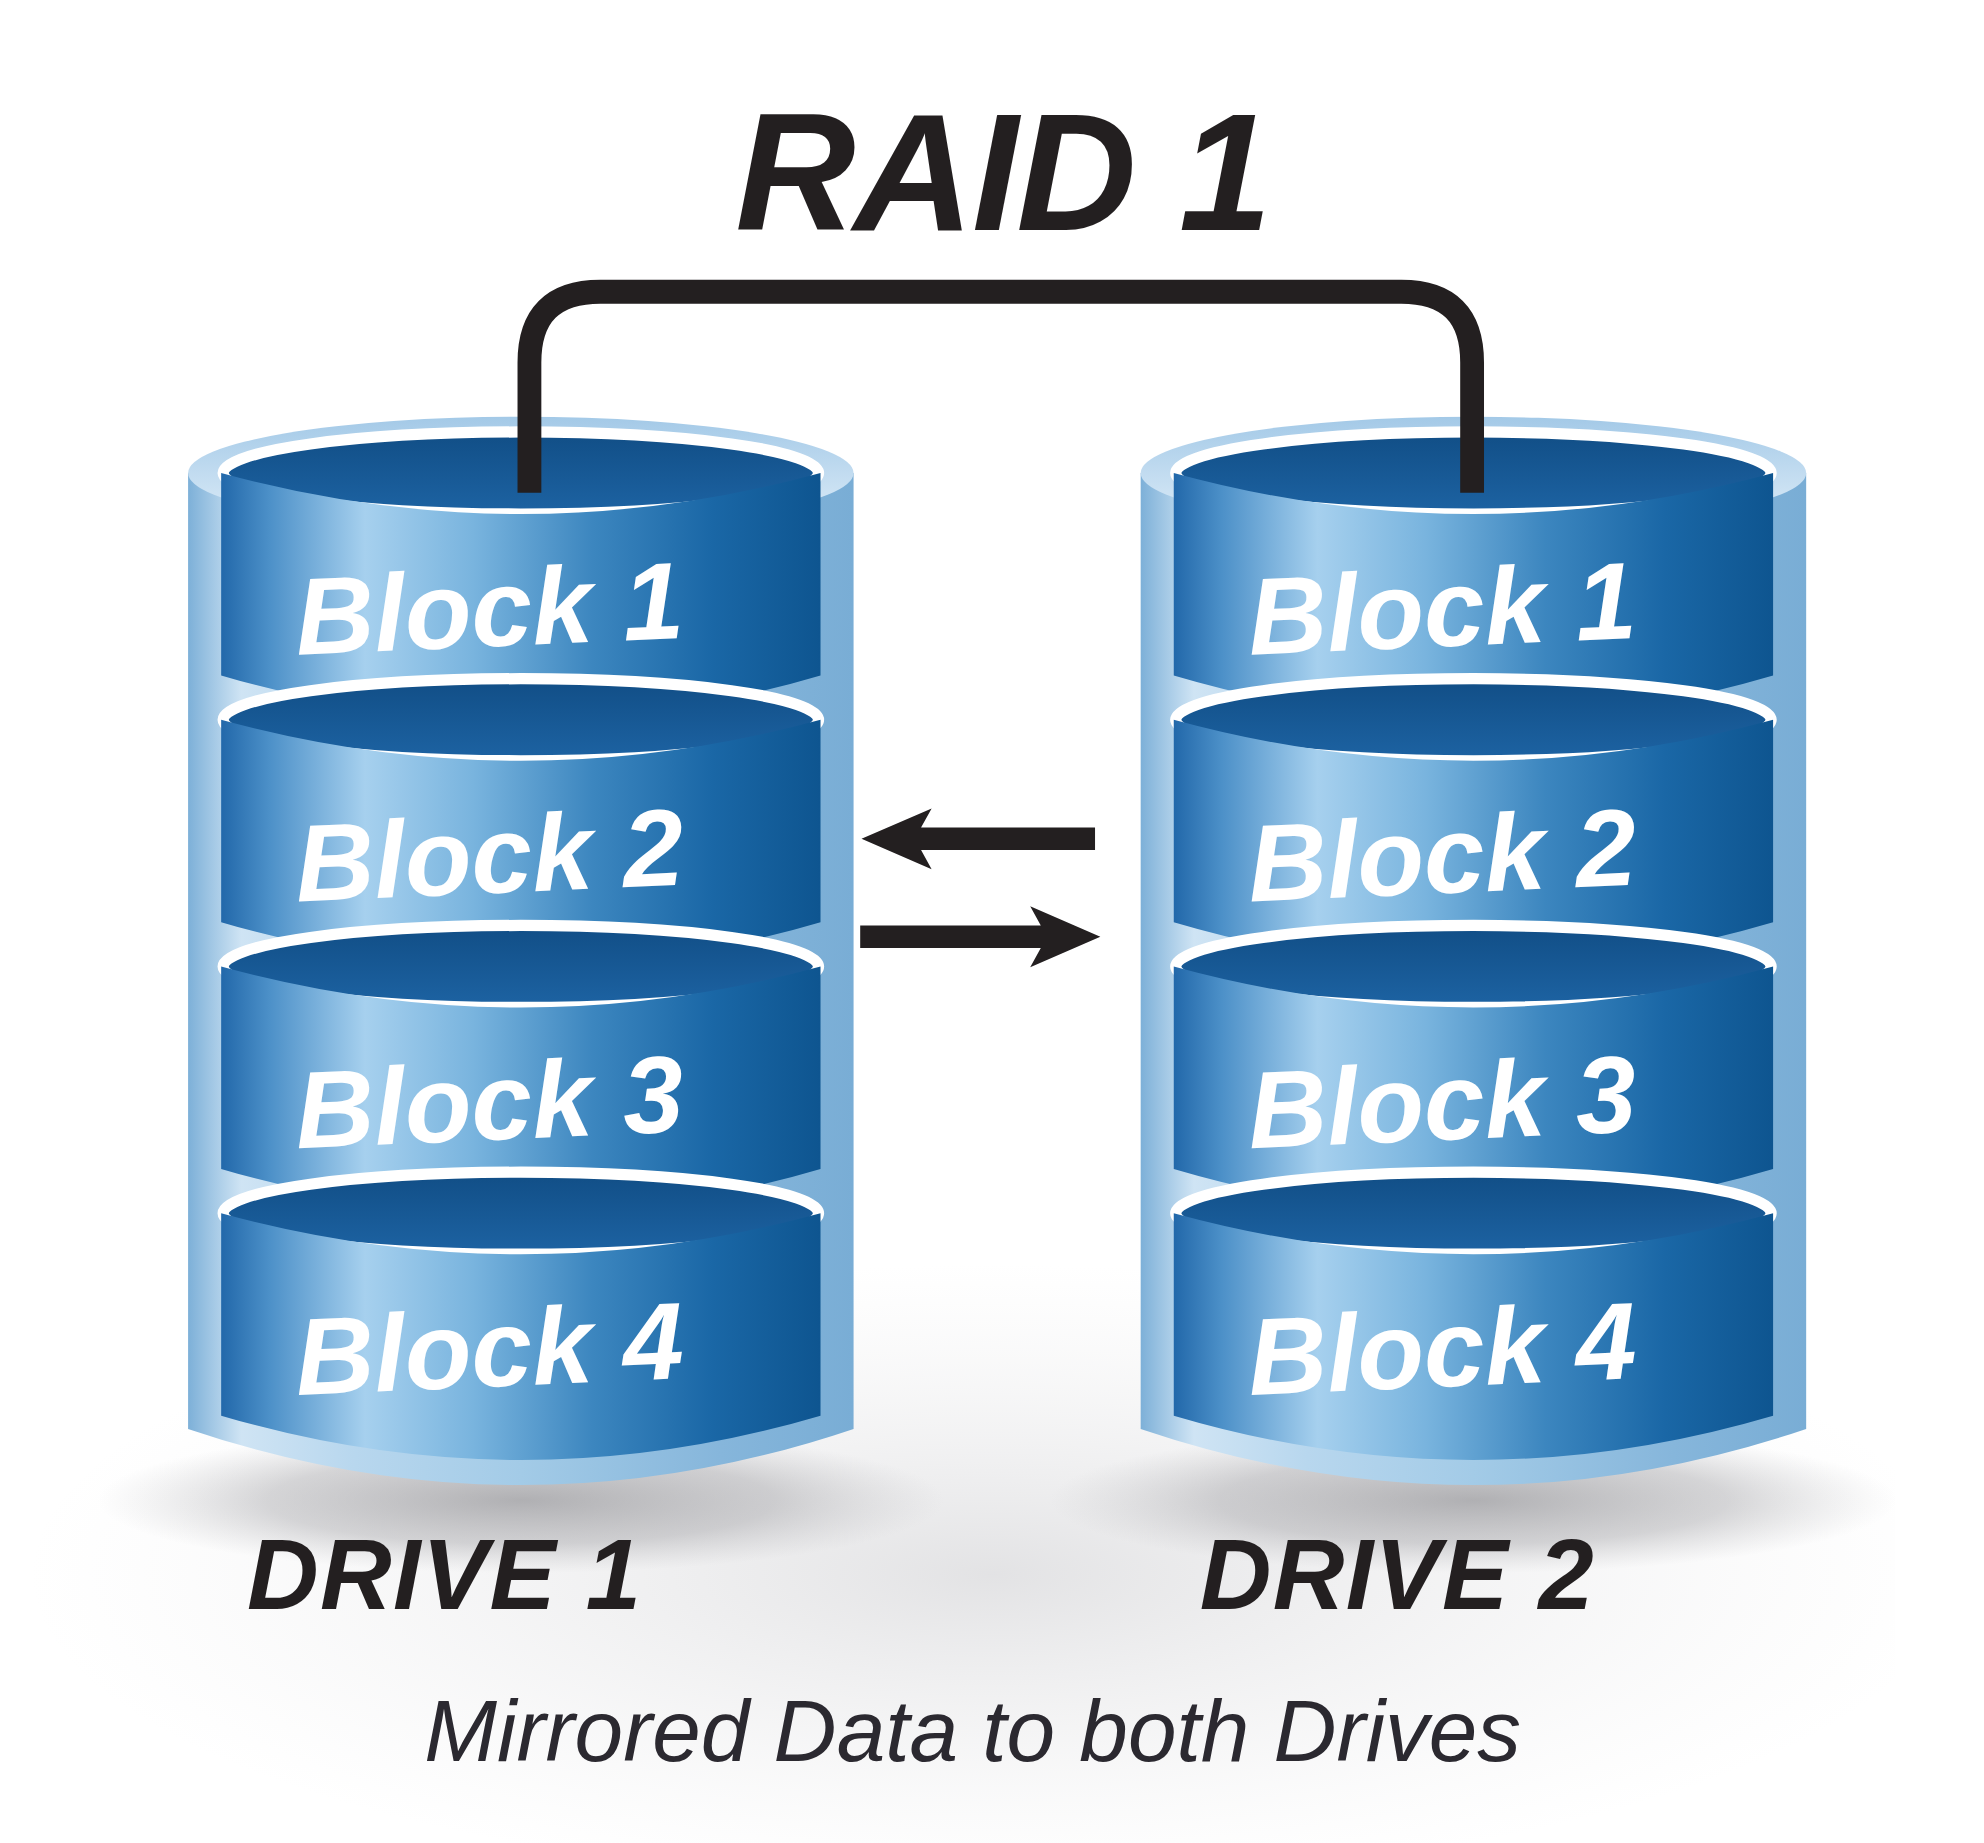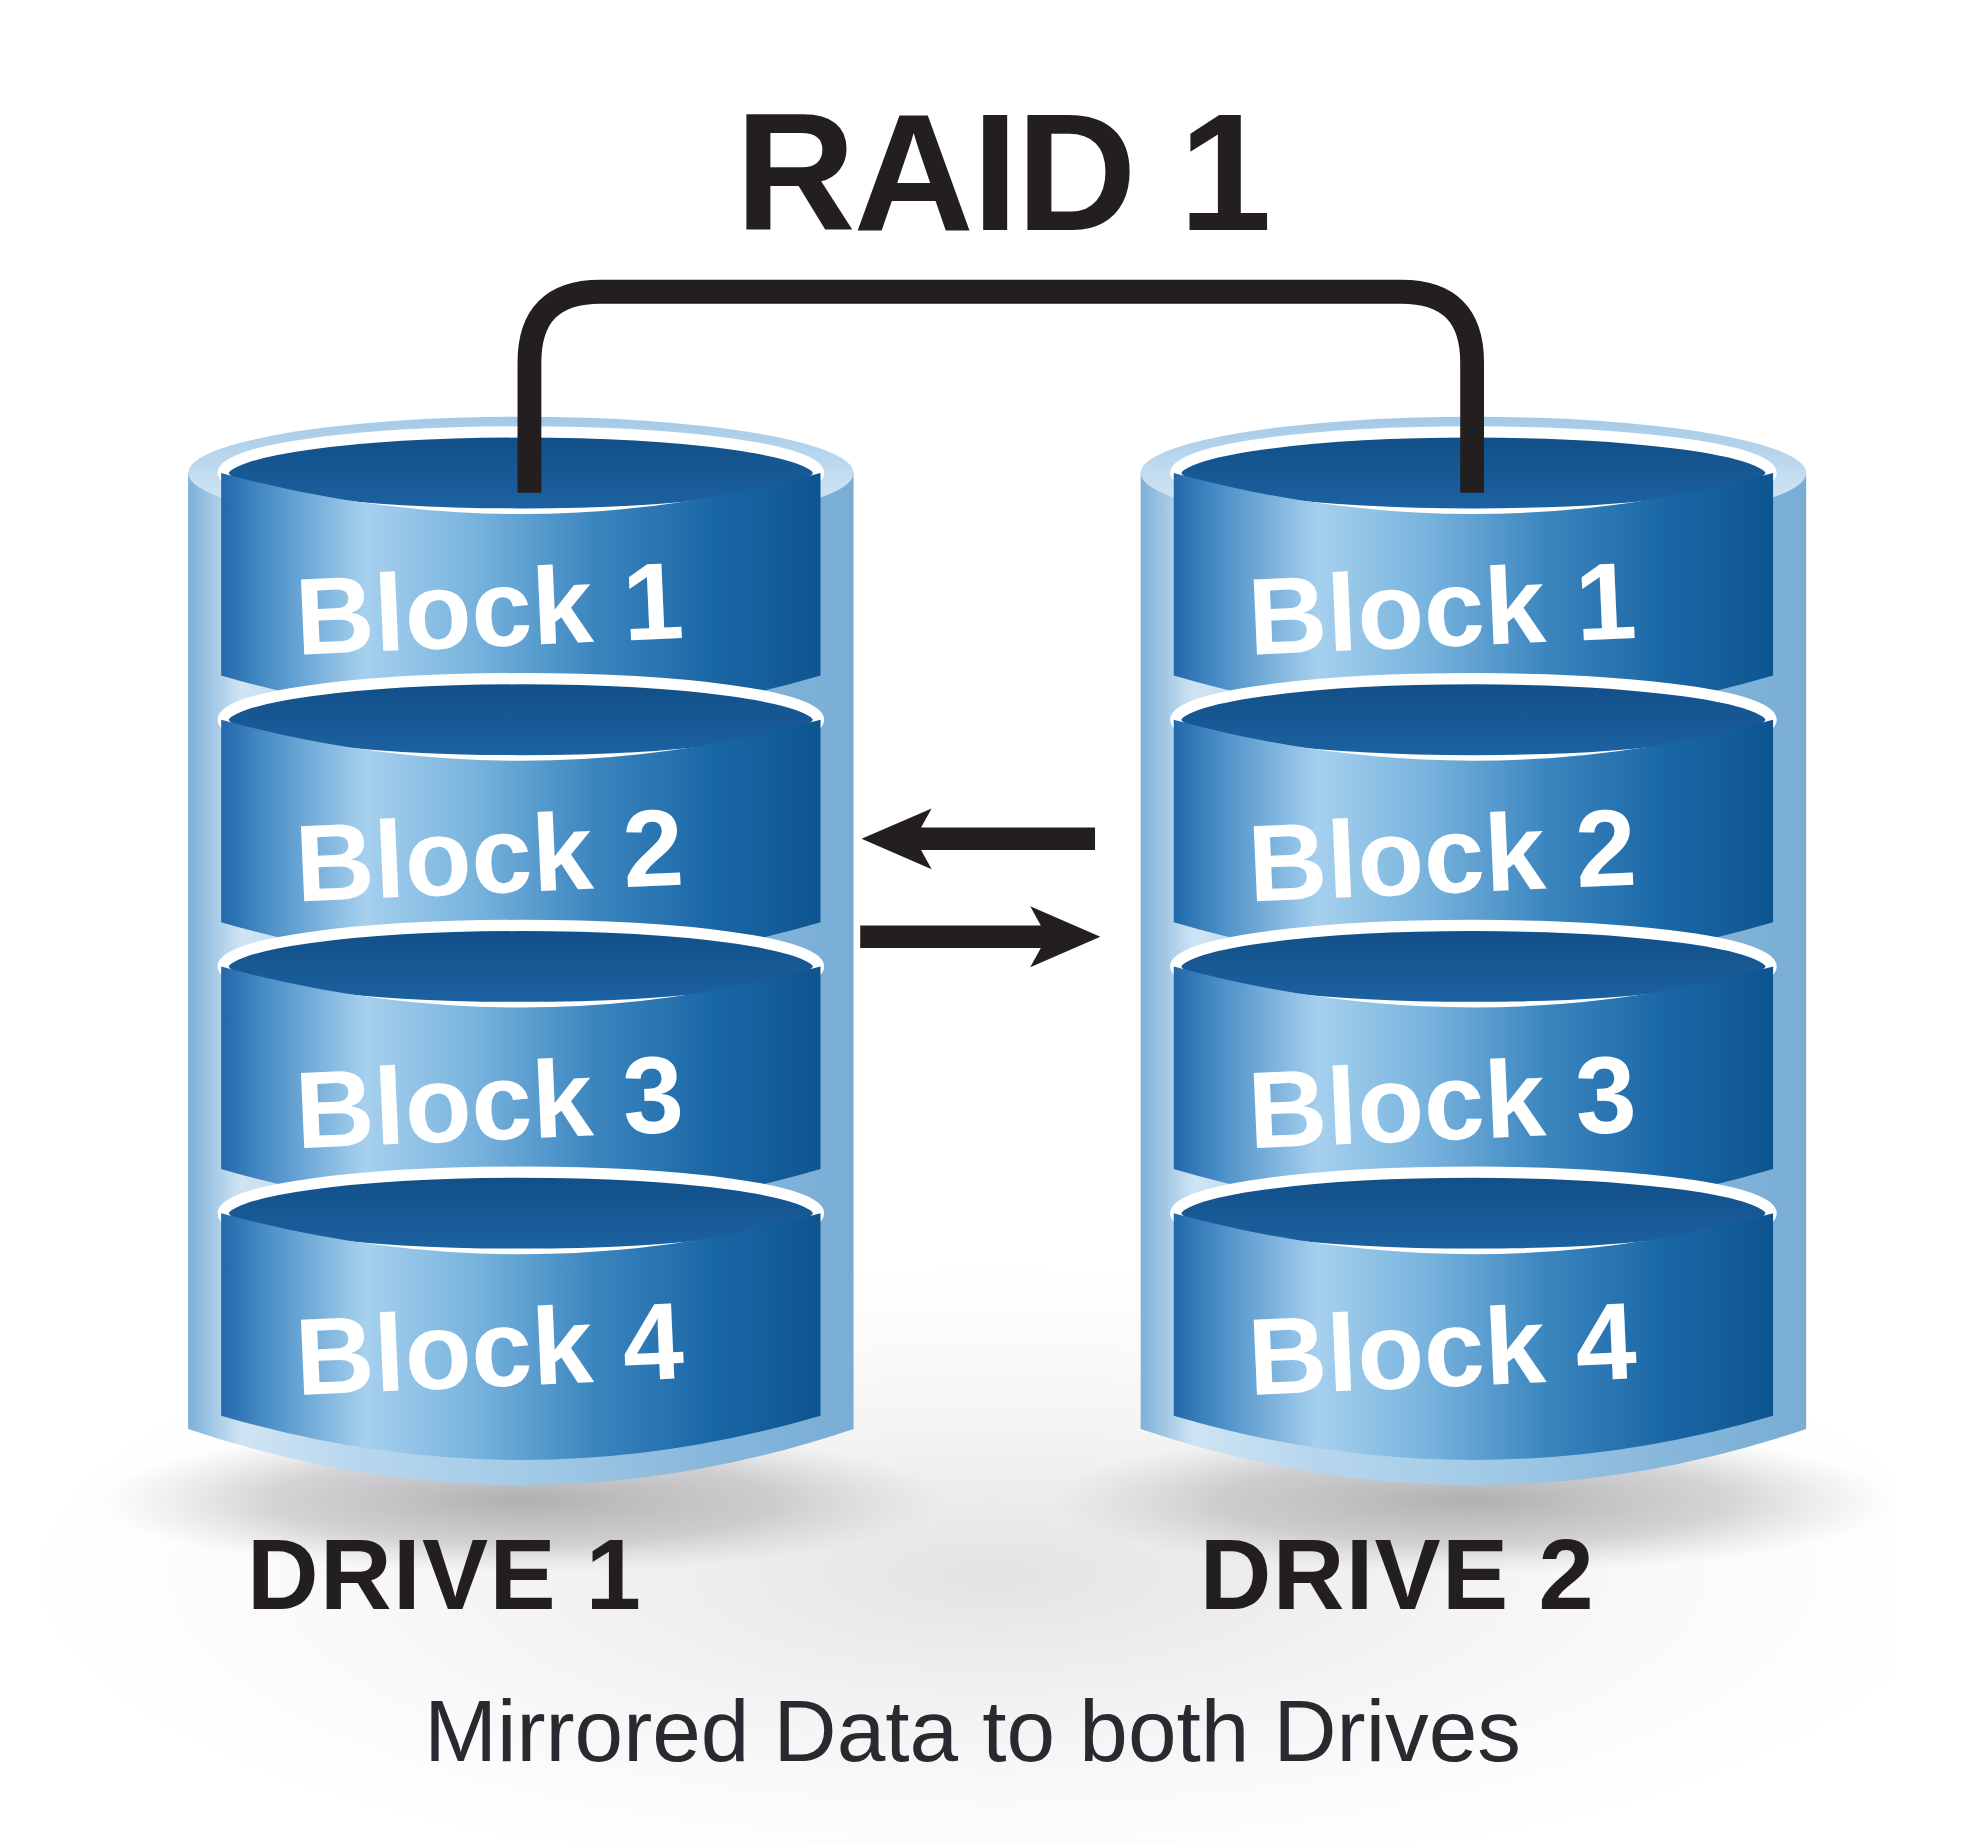--- a/index.html
+++ b/index.html
@@ -1,16 +1,16 @@
 <!DOCTYPE html>
 <html style="font-size:10.6px"><head>
 <meta charset="utf-8">
 <style>
   html,body{margin:0;padding:0;background:#ffffff;}
-  .stage{width:1895px;height:1843px;position:relative;background:#ffffff;overflow:hidden;}
+  .stage{width:1895px;height:1843px;position:relative;background:#ffffff;overflow:hidden;font-style:italic;}
   svg{display:block;}
   text{font-family:"Liberation Sans","DejaVu Sans",sans-serif;}
   .title-text{font-weight:bold;font-size:252px;letter-spacing:-3px;}
   .block-label{font-weight:bold;font-size:165px;fill:#ffffff;}
   .drive-label{font-weight:bold;font-size:150px;letter-spacing:2px;}
   .caption-text{font-weight:normal;font-size:132px;}
   .connector-path{fill:none;stroke-width:36px;stroke-linejoin:round;}
   .rim{stroke:#ffffff;stroke-width:17px;}
   .anchor-mid{text-anchor:middle;}
 </style>

